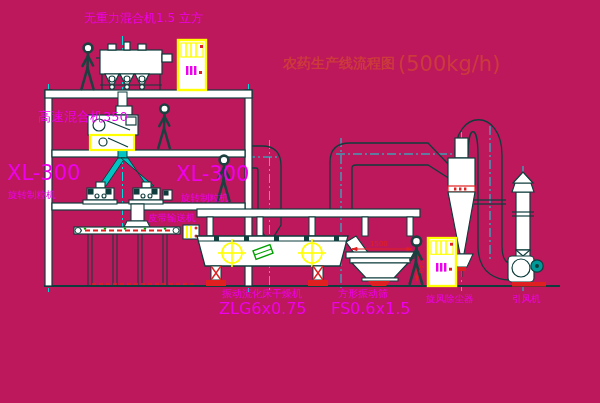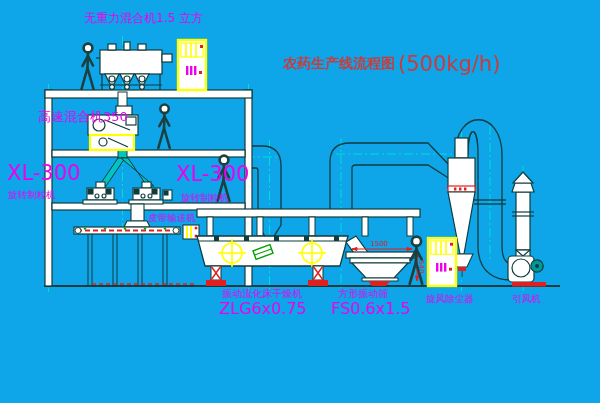--- a/index.html
+++ b/index.html
@@ -1,16 +1,16 @@
 <!DOCTYPE html>
 <html><head>
 <meta charset="utf-8">
 <style>
   html,body{margin:0;padding:0;background:#fff;}
-  .canvas{position:relative;width:600px;height:403px;background:#0ea5e9;overflow:hidden;
+  .canvas{position:relative;width:600px;height:403px;background:#be185d;overflow:hidden;
           font-family:"DejaVu Sans",sans-serif;}
   svg text{font-family:"DejaVu Sans",sans-serif;}
   .mag{fill:#ee00ee;}
   .red{fill:#e02020;}
 </style>
 </head>
 <body>
 
 <div class="canvas">
 <svg width="600" height="403" viewBox="0 0 600 403">

